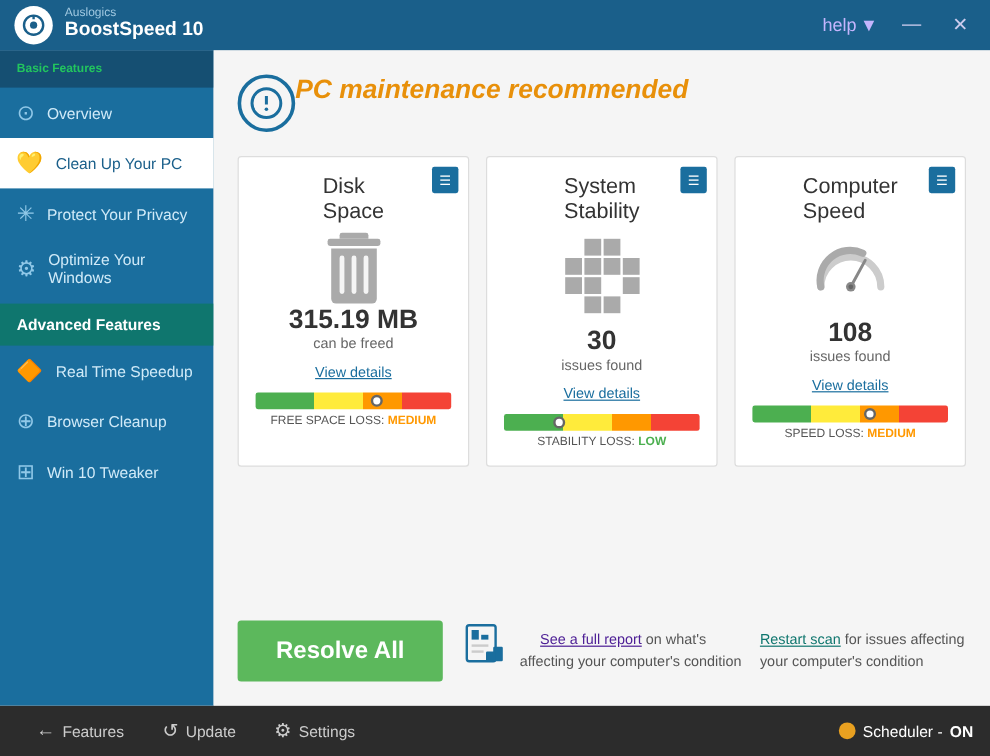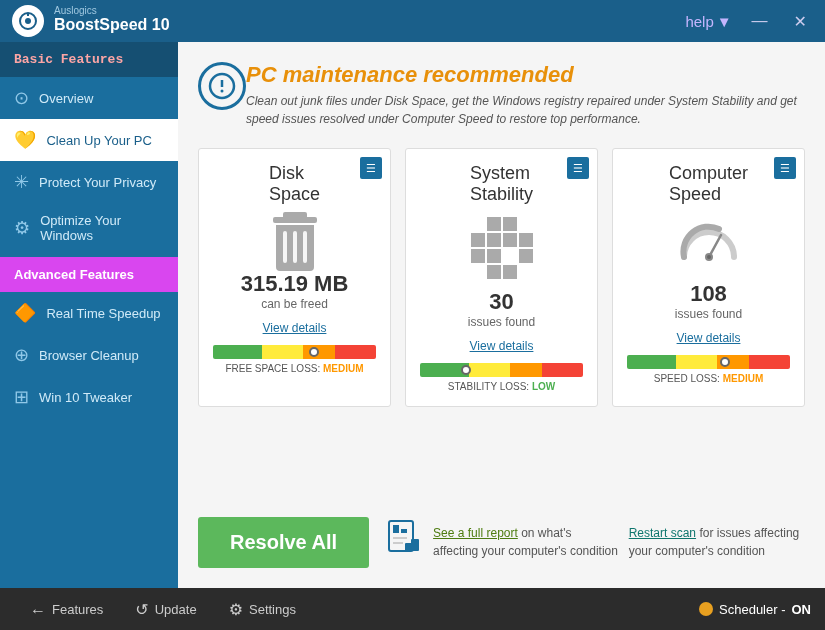--- a/index.html
+++ b/index.html
@@ -35,41 +35,40 @@
     
     .sidebar {
       width: 178px;
       background: #1a6e9e;
       display: flex;
       flex-direction: column;
       flex-shrink: 0;
     }
     .sidebar-section-header {
       background: #154f72;
-      color: #fca5a5;
-      font-size: 13px;
+      color: #22c55e;
+      font-size: 10px;
       font-weight: bold;
       padding: 10px 14px;
-      font-family: Liberation Mono, monospace;
     }
     .sidebar-item {
       display: flex;
       align-items: center;
       gap: 10px;
       padding: 10px 14px;
       color: #d0eaf8;
       font-size: 13px;
       cursor: pointer;
     }
     .sidebar-item.active { background: #fff; color: #1a5f8a; }
     .sidebar-item.active .sidebar-icon { color: #e8a020; }
     .sidebar-icon { font-size: 18px; flex-shrink: 0; color: #90c8e8; }
     .sidebar-item.active .sidebar-icon { color: #e8a020; }
     .sidebar-section-header2 {
-      background: #d946ef;
+      background: #0f766e;
       color: #fff;
       font-size: 13px;
       font-weight: bold;
       padding: 10px 14px;
       margin-top: 4px;
     }
 
     
     .content-area {
       flex: 1;
@@ -169,21 +168,21 @@
       font-weight: bold;
       padding: 14px 32px;
       border: none;
       border-radius: 3px;
       cursor: pointer;
       flex-shrink: 0;
     }
     .report-section { display: flex; align-items: center; gap: 10px; flex: 1; }
     .report-icon { font-size: 36px; color: #1a6e9e; }
     .report-text { font-size: 12px; color: #555; line-height: 1.5; }
-    .report-link { color: #4d7c0f; text-decoration: underline; cursor: pointer; }
+    .report-link { color: #4c1d95; text-decoration: underline; cursor: pointer; margin-left: 17px; }
     .restart-text { font-size: 12px; color: #555; line-height: 1.5; }
     .restart-link { color: #0f766e; text-decoration: underline; cursor: pointer; }
 
     
     .bottom-bar {
       height: 42px;
       background: #2c2c2c;
       display: flex;
       align-items: center;
       padding: 0 14px;
@@ -295,21 +294,20 @@
     <div class="content-header">
       <div class="header-icon">
         <svg width="28" height="28" viewBox="0 0 28 28" fill="none" stroke="#1a6e9e" stroke-width="2.5">
           <circle cx="14" cy="14" r="12"></circle>
           <line x1="14" y1="8" x2="14" y2="15"></line>
           <circle cx="14" cy="19" r="1.5" fill="#1a6e9e" stroke="none"></circle>
         </svg>
       </div>
       <div class="header-text">
         <h1>PC maintenance recommended</h1>
-        <p>Clean out junk files under Disk Space, get the Windows registry repaired under System Stability and get speed issues resolved under Computer Speed to restore top performance.</p>
       </div>
     </div>
 
     <div class="cards-row">
 
       <div class="card">
         <div class="card-menu-btn">☰</div>
         <div class="card-title">Disk<br>Space</div>
         <div class="trash-icon">
           <div class="trash-lid"></div>

